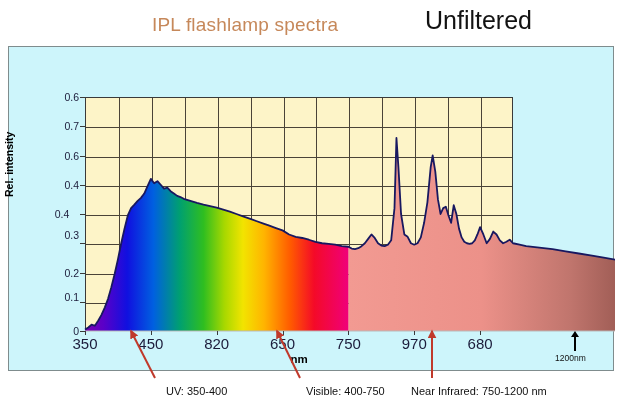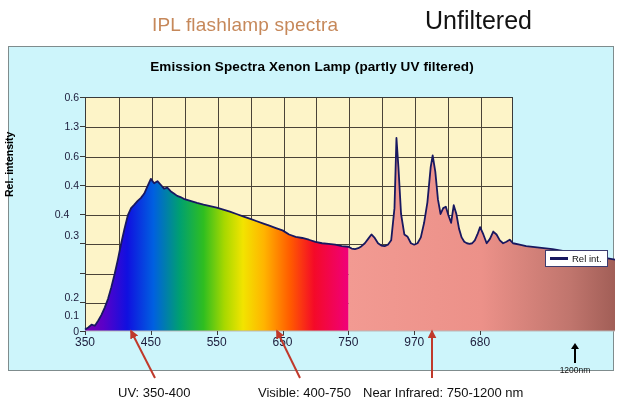--- a/index.html
+++ b/index.html
@@ -45,78 +45,77 @@
   #ylabels{position:absolute;left:30px;top:50px;width:40px;height:234px;}
   .ytick{position:absolute;left:70px;width:5px;height:1px;background:#3a3a3a;}
   #yaxis-title{
     position:absolute;left:-6px;top:150px;
     font-size:10.5px;font-weight:bold;color:#000;
     transform:rotate(-90deg);transform-origin:left top;white-space:nowrap;
   }
 
   
   #xlabels{position:absolute;left:0;top:288px;width:606px;height:16px;}
-  .xlab{position:absolute;font-size:12px;color:#1b1b3a;
+  .xlab{position:absolute;font-size:15px;color:#1b1b3a;
         transform:translateX(-50%);white-space:nowrap;}
   .xtick{position:absolute;top:284px;width:1px;height:4px;background:#3a3a3a;}
   #xaxis-title{
     position:absolute;left:0;top:306px;width:440px;text-align:center;
     font-size:11.5px;font-weight:bold;color:#000;
   }
 
   
-  #marker1200{position:absolute;left:566px;top:296px;width:40px;
-              text-align:center;transform:translateX(-50%);}
+  #marker1200{position:absolute;left:566px;top:284px;width:40px;
+              text-align:left;transform:translateX(-50%);}
   #marker1200 .stem{width:1.5px;height:14px;background:#000;margin:0 auto;}
   #marker1200 .head{width:0;height:0;margin:0 auto;
       border-left:4px solid transparent;border-right:4px solid transparent;
       border-bottom:6px solid #000;}
   #marker1200 .txt{font-size:8.5px;color:#111;margin-top:2px;}
 
   
   #legend{
     position:absolute;left:536px;top:203px;
     background:#ffffff;border:1.5px solid #3c3c6e;
     padding:2px 5px 2px 4px;display:flex;align-items:center;gap:4px;
     font-size:9.5px;color:#111;white-space:nowrap;
   }
   #legend .swatch{width:18px;height:2.5px;background:#181860;}
 
   
   #spectrum{position:absolute;left:0;top:0;width:606px;height:325px;
             pointer-events:none;}
 
   
-  .annot{position:absolute;font-size:13px;color:#111;white-space:nowrap;}
+  .annot{position:absolute;font-size:11px;color:#111;white-space:nowrap;margin-left:48px;}
   #annot-uv{left:118px;top:385px;}
   #annot-vis{left:258px;top:385px;}
   #annot-nir{left:363px;top:385px;}
   #arrows{position:absolute;left:0;top:0;width:623px;height:411px;
           pointer-events:none;}
 </style>
 </head>
 <body>
 
 <div id="ipl-title">IPL flashlamp spectra</div>
 <div id="unfiltered-title">Unfiltered</div>
 
 <div id="panel">
 
-  <div id="chart-title">Emission Spectra Xenon Lamp (partly UV filtered)</div>
 
   <div id="yaxis-title">Rel. intensity</div>
   <div id="ylabels">
       <div class="ylab" style="top: 234px;">0</div>
-      <div class="ylab" style="top: 218px;">0.1</div>
-      <div class="ylab" style="top: 175.5px; margin-top: 24px;">0.2</div>
+      <div class="ylab" style="top: 200px;">0.1</div>
+      <div class="ylab" style="top: 175.5px;">0.2</div>
       <div class="ylab" style="top: 138px;">0.3</div>
       <div class="ylab" style="top: 117px; text-align: center;">0.4</div>
       <div class="ylab" style="top: 87.75px;">0.4</div>
       <div class="ylab" style="top: 58.5px;">0.6</div>
-      <div class="ylab" style="top: 29.25px;">1.3</div>
+      <div class="ylab" style="top: 29.25px;">0.7</div>
       <div class="ylab" style="top: 0px;">0.6</div>
     </div>
 
   <div id="plot">
     <div id="grid">
         <div class="h" style="top: 204.75px;"></div>
         <div class="h" style="top: 175.5px;"></div>
         <div class="h" style="top: 146.25px;"></div>
         <div class="h" style="top: 117px;"></div>
         <div class="h" style="top: 87.75px;"></div>
@@ -167,37 +166,34 @@
         <path d="M 339.38 284.00 L 339.38 199.76 L 342.68 201.52 L 345.97 202.10 L 349.26 201.22 L 352.55 199.18 L 355.85 196.25 L 359.14 191.86 L 362.43 187.48 L 365.72 190.99 L 369.02 196.25 L 372.31 198.59 L 375.60 199.18 L 378.89 197.71 L 382.18 193.33 L 385.48 161.15 L 387.45 90.95 L 389.43 120.20 L 392.06 167.00 L 395.35 187.48 L 398.65 189.81 L 401.94 196.25 L 405.23 197.71 L 408.52 196.25 L 411.82 190.40 L 415.11 175.78 L 418.40 155.30 L 421.69 120.20 L 423.67 108.50 L 426.30 124.59 L 428.94 152.38 L 431.57 167.00 L 434.20 161.15 L 436.84 159.69 L 439.47 168.46 L 442.10 175.78 L 444.74 158.23 L 447.37 167.00 L 450.01 181.63 L 452.64 190.40 L 455.27 194.79 L 457.91 196.25 L 460.54 196.84 L 463.18 196.25 L 465.81 193.33 L 468.44 187.48 L 471.08 180.16 L 474.37 187.48 L 477.66 196.25 L 480.95 191.86 L 484.25 184.55 L 487.54 187.48 L 490.83 193.33 L 494.12 196.25 L 497.42 194.79 L 500.71 192.74 L 504.00 196.25 L 510.58 197.71 L 517.17 199.18 L 530.34 200.64 L 543.51 202.10 L 556.68 204.44 L 569.85 206.49 L 583.02 208.53 L 596.18 210.88 L 609.35 213.22 L 622.52 216.14 L 635.69 221.11 L 635.69 284.00 Z" fill="url(#gradNir)"></path>
         <path d="M 76.00 284.00 L 76.00 282.54 L 79.29 280.49 L 82.58 277.56 L 85.88 278.74 L 89.17 273.76 L 92.46 267.91 L 95.75 260.60 L 99.05 251.82 L 102.34 240.13 L 105.63 226.96 L 108.92 212.34 L 112.22 196.25 L 115.51 181.63 L 118.80 168.46 L 122.09 161.15 L 125.38 157.64 L 128.68 153.84 L 131.97 150.91 L 135.26 146.53 L 138.55 139.21 L 141.85 131.90 L 145.14 136.29 L 148.43 134.24 L 151.72 137.75 L 155.02 141.55 L 158.31 140.68 L 161.60 144.19 L 164.89 146.53 L 168.18 148.87 L 171.48 150.03 L 174.77 151.79 L 181.35 153.84 L 187.94 155.88 L 194.52 157.64 L 201.11 159.10 L 207.69 160.56 L 214.28 162.61 L 220.86 164.66 L 227.45 167.00 L 234.03 169.34 L 240.62 171.68 L 247.20 174.02 L 253.78 176.36 L 260.37 178.70 L 266.95 181.04 L 273.54 183.38 L 280.12 187.48 L 286.71 189.81 L 293.29 190.99 L 299.88 192.74 L 306.46 194.79 L 313.05 196.25 L 319.63 196.84 L 326.22 197.71 L 332.80 199.18 L 339.38 199.76 L 339.38 199.76 L 339.38 284.00 Z" fill="url(#gradVis)"></path>
         <path d="M 76.00 282.54 L 79.29 280.49 L 82.58 277.56 L 85.88 278.74 L 89.17 273.76 L 92.46 267.91 L 95.75 260.60 L 99.05 251.82 L 102.34 240.13 L 105.63 226.96 L 108.92 212.34 L 112.22 196.25 L 115.51 181.63 L 118.80 168.46 L 122.09 161.15 L 125.38 157.64 L 128.68 153.84 L 131.97 150.91 L 135.26 146.53 L 138.55 139.21 L 141.85 131.90 L 145.14 136.29 L 148.43 134.24 L 151.72 137.75 L 155.02 141.55 L 158.31 140.68 L 161.60 144.19 L 164.89 146.53 L 168.18 148.87 L 171.48 150.03 L 174.77 151.79 L 181.35 153.84 L 187.94 155.88 L 194.52 157.64 L 201.11 159.10 L 207.69 160.56 L 214.28 162.61 L 220.86 164.66 L 227.45 167.00 L 234.03 169.34 L 240.62 171.68 L 247.20 174.02 L 253.78 176.36 L 260.37 178.70 L 266.95 181.04 L 273.54 183.38 L 280.12 187.48 L 286.71 189.81 L 293.29 190.99 L 299.88 192.74 L 306.46 194.79 L 313.05 196.25 L 319.63 196.84 L 326.22 197.71 L 332.80 199.18 L 339.38 199.76 L 342.68 201.52 L 345.97 202.10 L 349.26 201.22 L 352.55 199.18 L 355.85 196.25 L 359.14 191.86 L 362.43 187.48 L 365.72 190.99 L 369.02 196.25 L 372.31 198.59 L 375.60 199.18 L 378.89 197.71 L 382.18 193.33 L 385.48 161.15 L 387.45 90.95 L 389.43 120.20 L 392.06 167.00 L 395.35 187.48 L 398.65 189.81 L 401.94 196.25 L 405.23 197.71 L 408.52 196.25 L 411.82 190.40 L 415.11 175.78 L 418.40 155.30 L 421.69 120.20 L 423.67 108.50 L 426.30 124.59 L 428.94 152.38 L 431.57 167.00 L 434.20 161.15 L 436.84 159.69 L 439.47 168.46 L 442.10 175.78 L 444.74 158.23 L 447.37 167.00 L 450.01 181.63 L 452.64 190.40 L 455.27 194.79 L 457.91 196.25 L 460.54 196.84 L 463.18 196.25 L 465.81 193.33 L 468.44 187.48 L 471.08 180.16 L 474.37 187.48 L 477.66 196.25 L 480.95 191.86 L 484.25 184.55 L 487.54 187.48 L 490.83 193.33 L 494.12 196.25 L 497.42 194.79 L 500.71 192.74 L 504.00 196.25 L 510.58 197.71 L 517.17 199.18 L 530.34 200.64 L 543.51 202.10 L 556.68 204.44 L 569.85 206.49 L 583.02 208.53 L 596.18 210.88 L 609.35 213.22 L 622.52 216.14 L 635.69 221.11" fill="none" stroke="#181860" stroke-width="1.8" stroke-linejoin="round"></path>
         <line x1="76" y1="284" x2="635.6923076923077" y2="284" stroke="#b9b9b9" stroke-width="1"></line>
       </g>
   </svg>
 
   <div id="xlabels">
       <div class="xlab" style="left: 76px;">350</div>
       <div class="xlab" style="left: 141.846px;">450</div>
-      <div class="xlab" style="left: 207.692px;">550</div>
+      <div class="xlab" style="left: 207.692px;">820</div>
       <div class="xlab" style="left: 273.538px;">650</div>
       <div class="xlab" style="left: 339.385px;">750</div>
       <div class="xlab" style="left: 405.231px;">970</div>
       <div class="xlab" style="left: 471.077px;">680</div>
     </div>
+  <div id="xaxis-title" style="left: 76px; width: 428px;">nm</div>
 
   <div id="marker1200">
     <div class="head"></div>
     <div class="stem"></div>
     <div class="txt">1200nm</div>
   </div>
 
-  <div id="legend">
-    <span class="swatch"></span>
-    <span>Rel int.</span>
-  </div>
 <div class="ytick" style="top: 284px; left: 71px;"></div>
     <div class="ytick" style="top: 254.75px; left: 71px;"></div>
     <div class="ytick" style="top: 225.5px; left: 71px;"></div>
     <div class="ytick" style="top: 196.25px; left: 71px;"></div>
     <div class="ytick" style="top: 167px; left: 71px;"></div>
     <div class="ytick" style="top: 137.75px; left: 71px;"></div>
     <div class="ytick" style="top: 108.5px; left: 71px;"></div>
     <div class="ytick" style="top: 79.25px; left: 71px;"></div>
     <div class="ytick" style="top: 50px; left: 71px;"></div>
     <div class="xtick" style="left: 76px;"></div>

